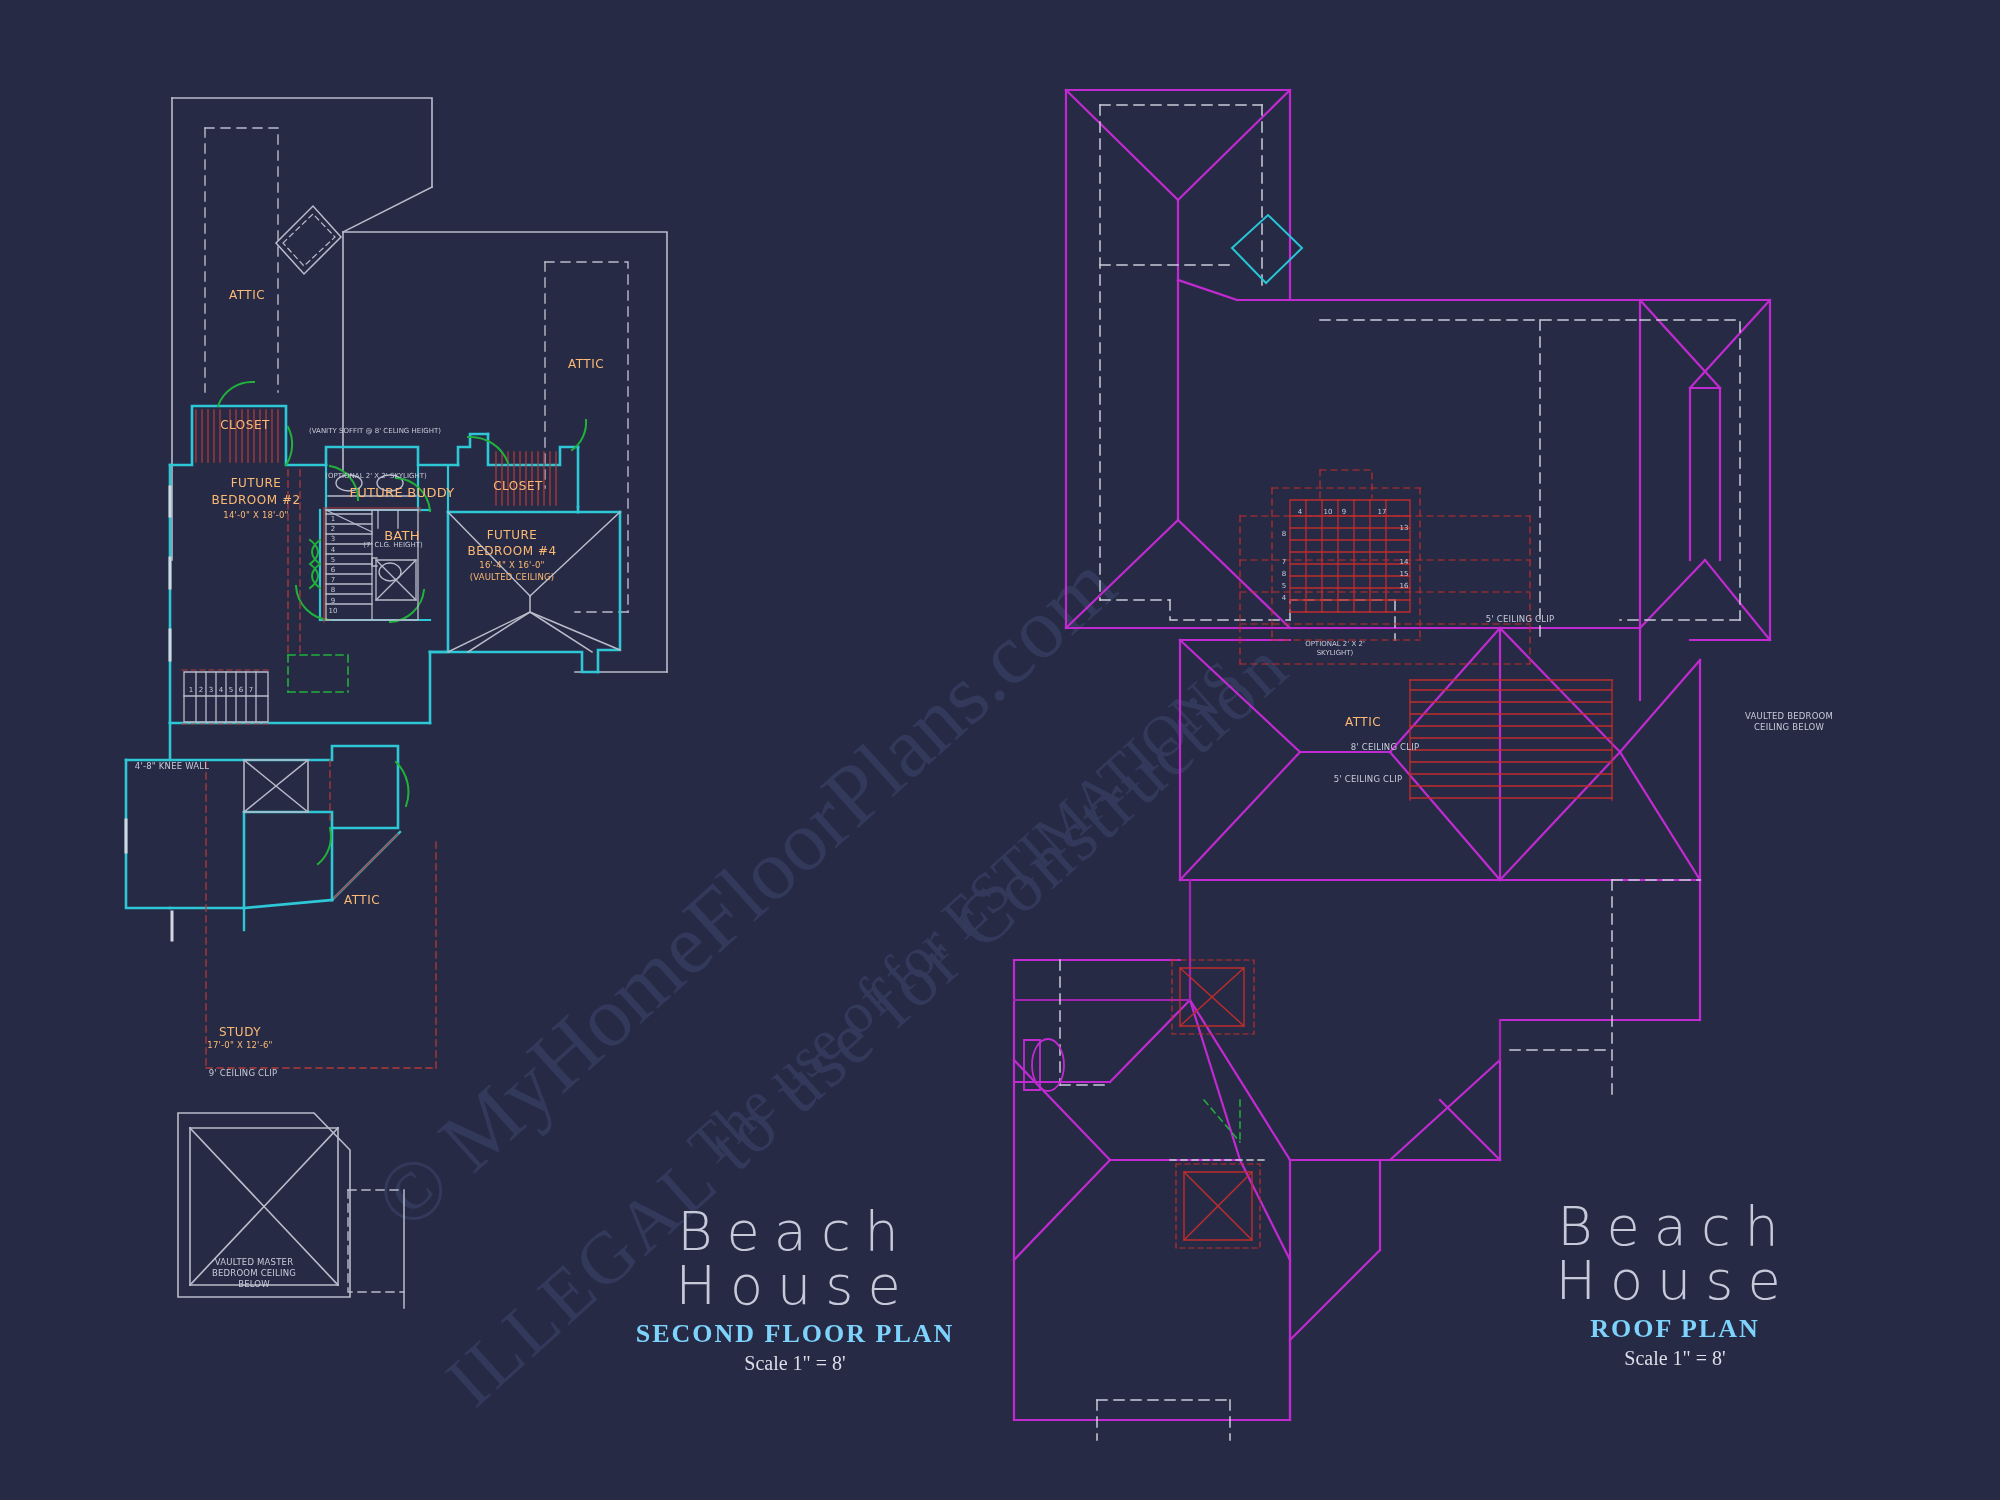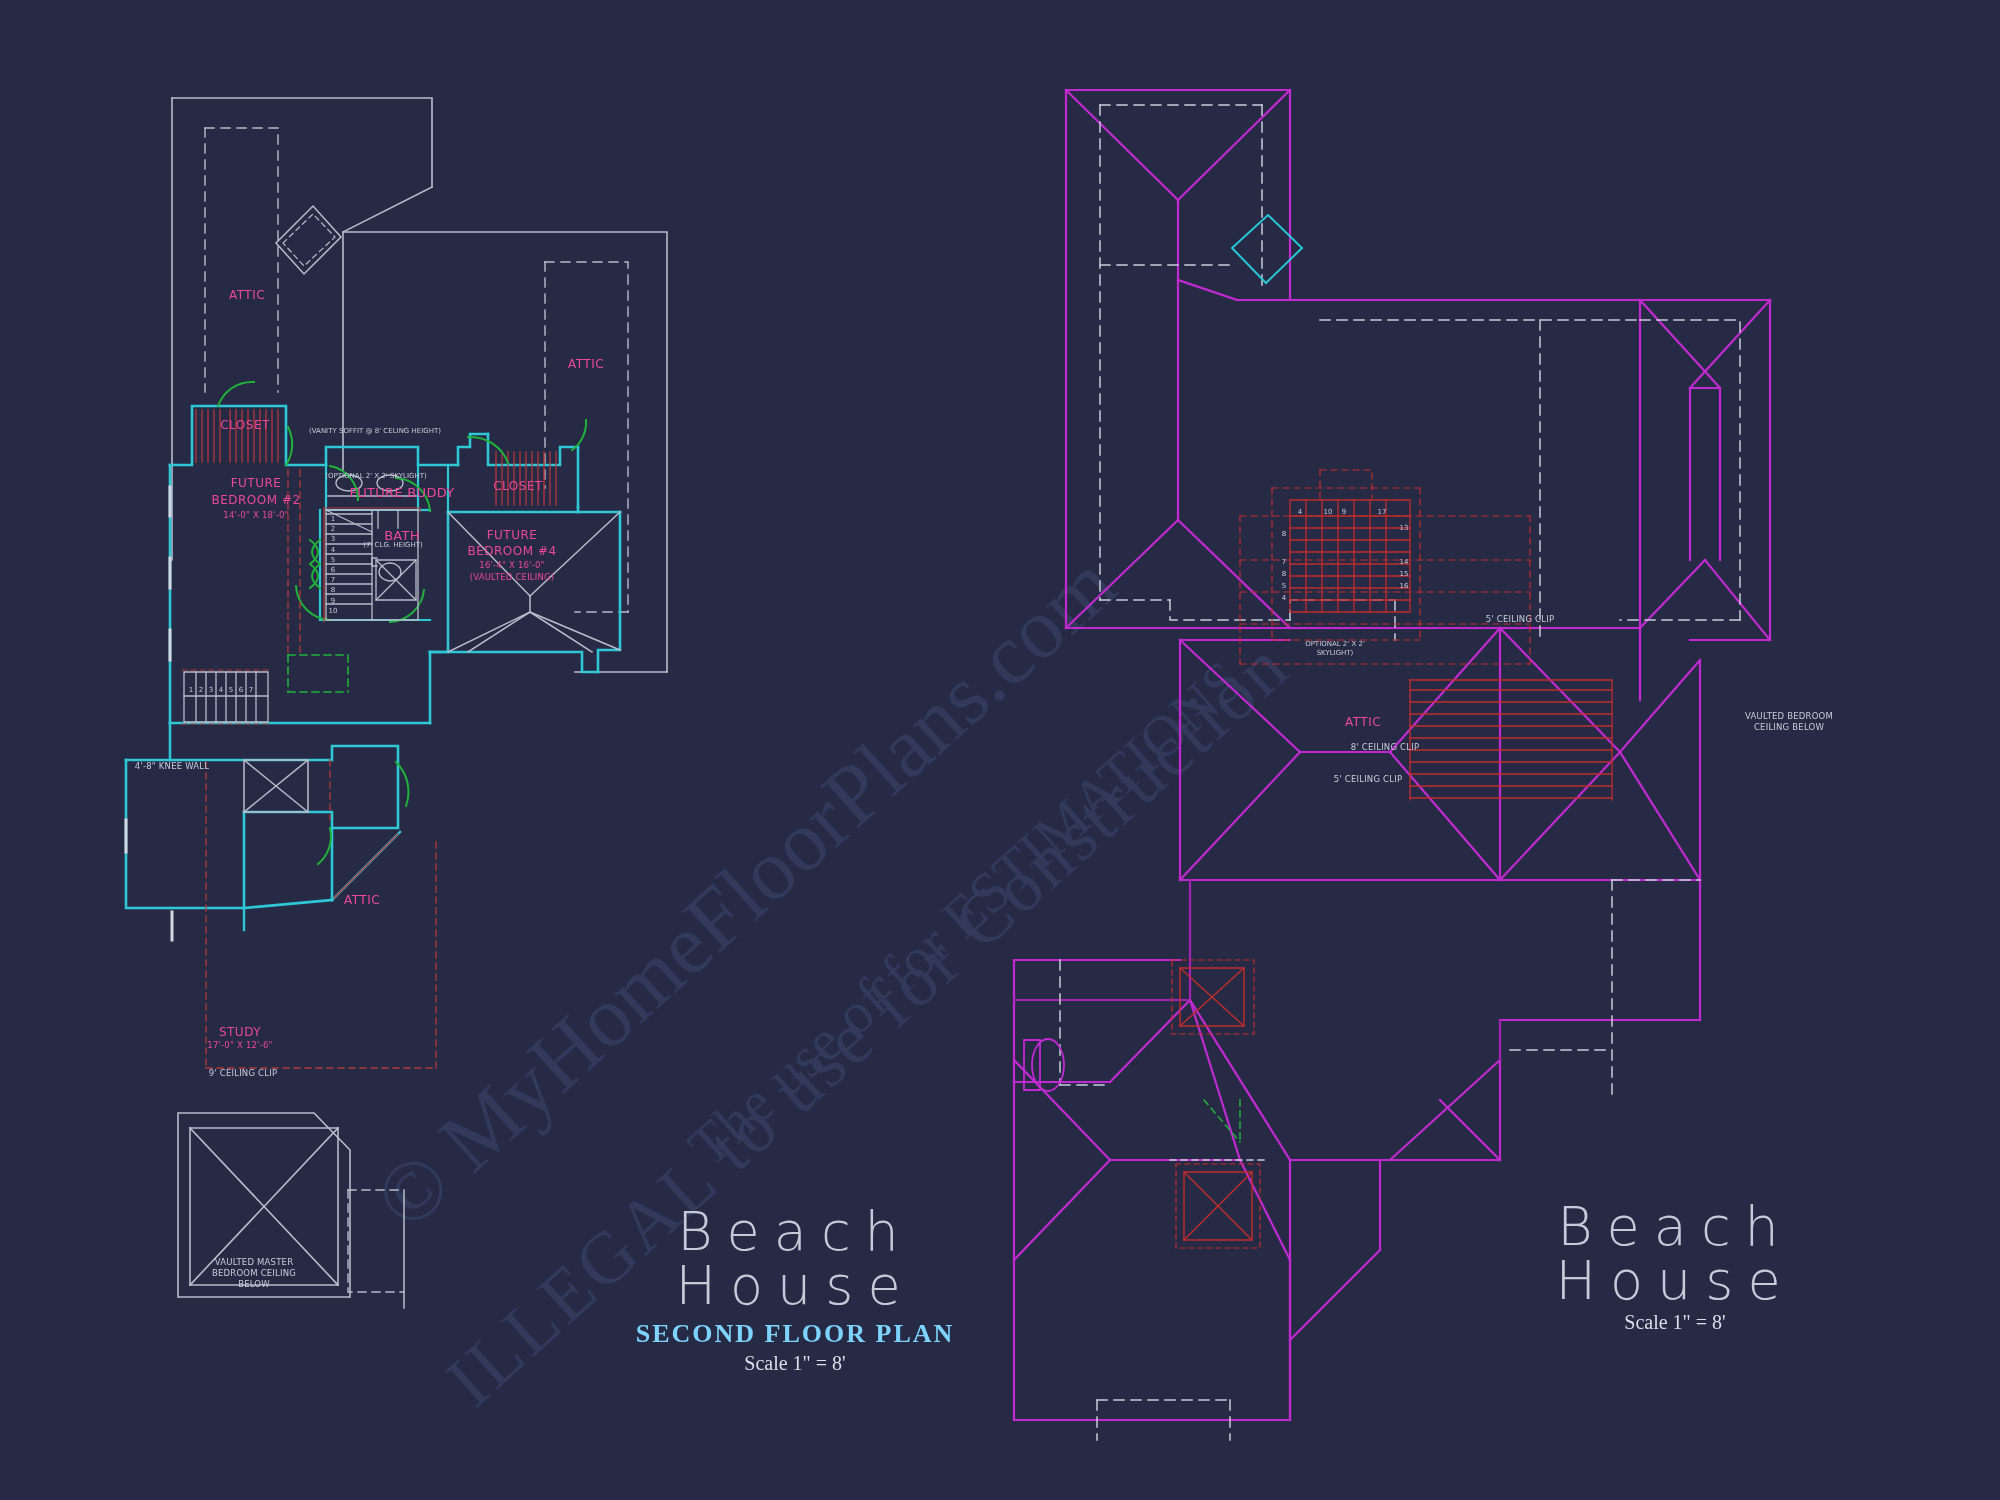--- a/index.html
+++ b/index.html
@@ -23,21 +23,21 @@
   .t-sub{font-family:"Liberation Serif",serif;font-weight:700;font-size:26px;
          letter-spacing:2px;color:#7dd3fc;margin-top:6px;}
   .t-scale{font-family:"Liberation Serif",serif;font-size:20px;color:#dcdfe9;margin-top:3px;}
 
   #title-floor{left:560px;top:1205px;width:470px;}
   #title-roof{left:1440px;top:1200px;width:470px;}
 
   
   .lbl{position:absolute;white-space:nowrap;font-family:"DejaVu Sans",sans-serif;
        transform:translate(-50%,-50%);text-align:center;line-height:1.25;}
-  .green{color:#ec4899;}
+  .green{color:#fdba74;}
   .white{color:#c8cbd8;}
   .s12{font-size:12px;letter-spacing:.5px;}
   .s10{font-size:13px;letter-spacing:.3px;}
   .s8{font-size:8.5px;letter-spacing:.2px;}
   .s7{font-size:7px;}
 </style>
 </head>
 <body>
 
 <div id="page">
@@ -523,16 +523,17 @@
     </div>
 
   <div class="titleblock" id="title-floor">
     <div class="t-house">Beach House</div>
     <div class="t-sub">SECOND FLOOR PLAN</div>
     <div class="t-scale">Scale 1" = 8'</div>
   </div>
 
   <div class="titleblock" id="title-roof">
     <div class="t-house">Beach House</div>
+    <div class="t-sub">ROOF PLAN</div>
     <div class="t-scale">Scale 1" = 8'</div>
   </div>
 
 </div>
 
 </body></html>

